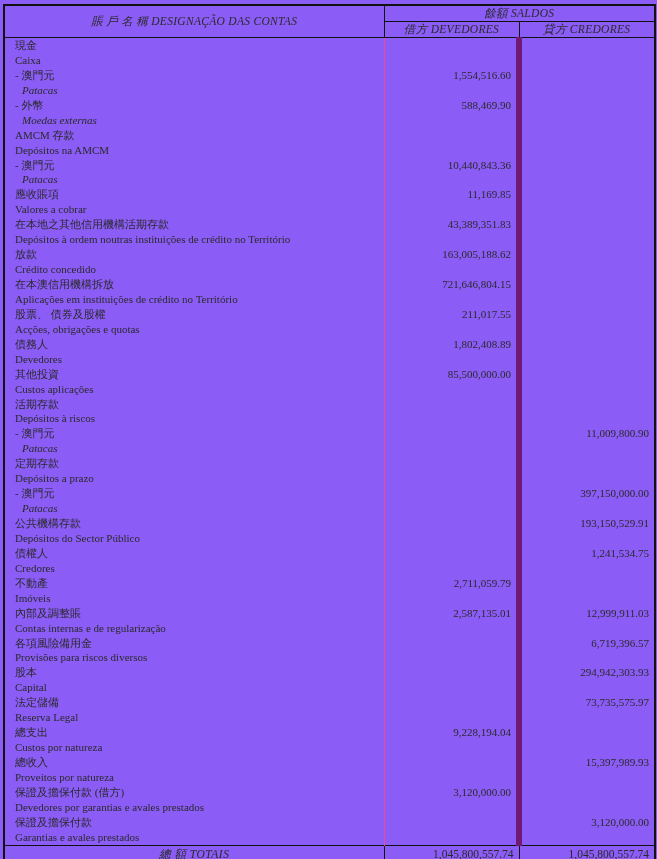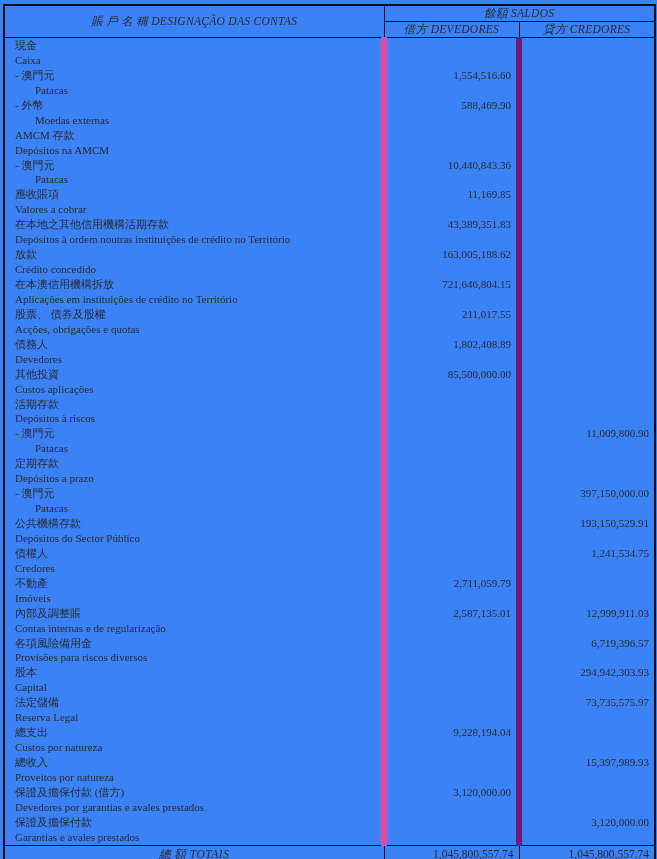--- a/index.html
+++ b/index.html
@@ -4,21 +4,21 @@
 <style>
   html, body {
     margin: 0;
     padding: 0;
     background: #ffffff;
   }
   .sheet {
     position: relative;
     width: 657px;
     height: 859px;
-    background: #3b82f6;
+    background: #8b5cf6;
     font-family: "Liberation Serif", "DejaVu Serif", serif;
     color: #1c1c1c;
     overflow: hidden;
   }
   table.tb {
     position: absolute;
     left: 3px;
     top: 4px;
     width: 651px;
     border-collapse: collapse;
@@ -48,23 +48,23 @@
     font-size: 11px;
     height: 14.94px;
     line-height: 14.94px;
     padding: 0;
     white-space: nowrap;
     overflow: hidden;
     color: #2a2a2a;
   }
   td.c-name {
     padding-left: 10px;
-    border-right: 6px solid #ec4899;
-  }
-  td.c-name.ind { padding-left: 30px; }
+    border-right: 1px solid #ec4899;
+  }
+  td.c-name.ind { padding-left: 17px; font-style: italic; }
   td.c-num {
     text-align: right;
     padding-right: 5px;
   }
   tbody td.c-debit { border-right: 6px solid #701a75; }
 
   tfoot tr { border-top: 1px solid #111; }
   tfoot td {
     font-size: 11.5px;
     height: 16px;

